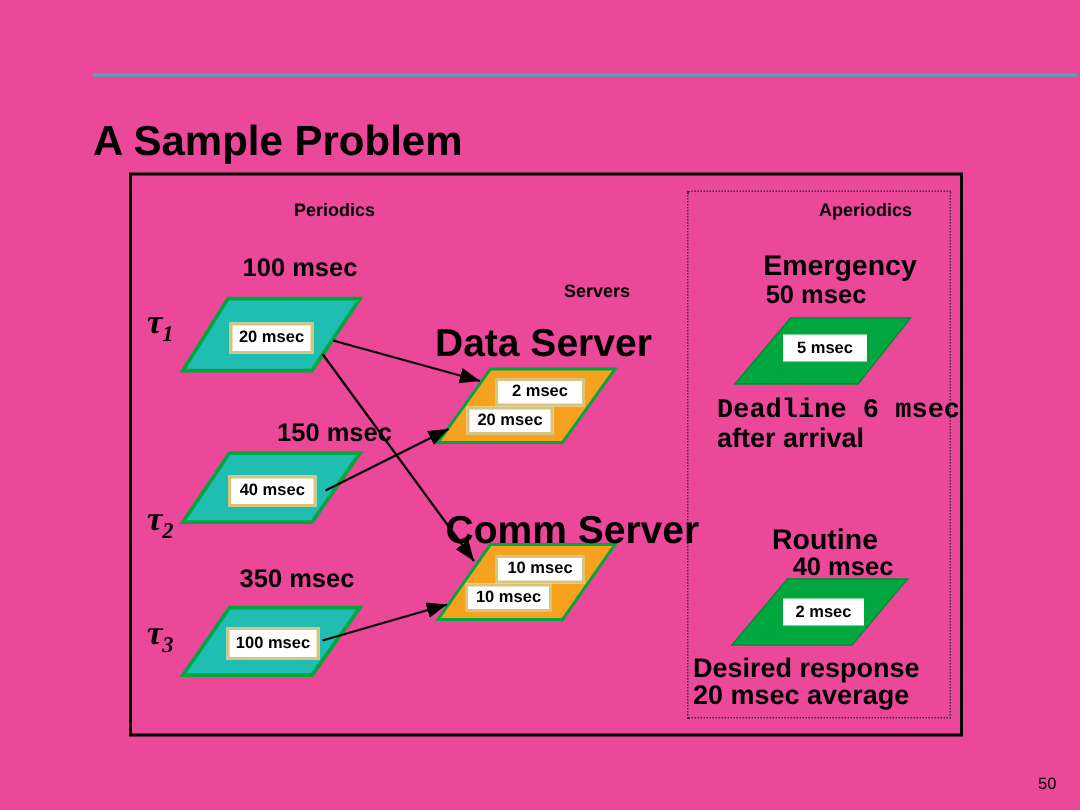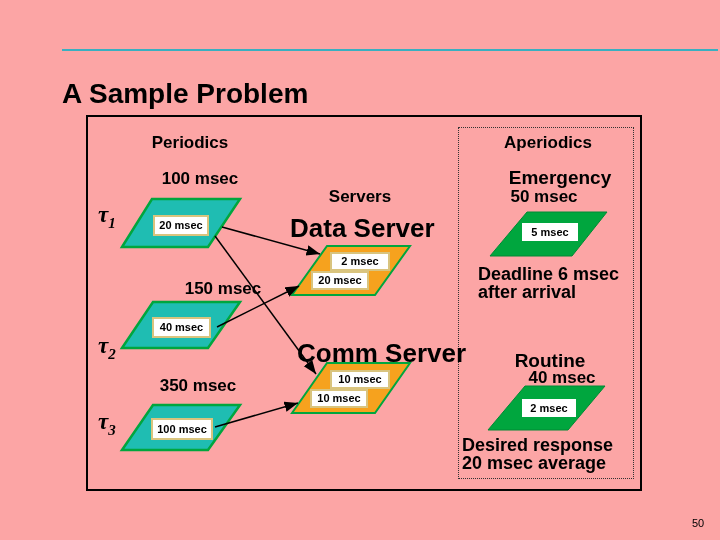--- a/index.html
+++ b/index.html
@@ -1,35 +1,35 @@
 <!DOCTYPE html>
 <html><head>
 <meta charset="utf-8">
 <style>
   html,body{margin:0;padding:0;background:#fff;}
   .slide{
-    position:relative;width:720px;height:540px;background:#fca5a5;overflow:hidden;
+    position:relative;width:720px;height:540px;background:#ec4899;overflow:hidden;
     font-family:"Liberation Sans", sans-serif;color:#000;
   }
   .top-rule{position:absolute;left:62px;top:49px;width:656px;height:2px;background:#3aafc0;}
   .title{
     position:absolute;left:62px;top:78px;font-size:28px;font-weight:bold;
     letter-spacing:0px;white-space:nowrap;
   }
   .frame{
     position:absolute;left:86px;top:115px;width:552px;height:372px;
     border:2px solid #000;background:transparent;
   }
   .dotted-box{
     position:absolute;left:458px;top:127px;width:174px;height:350px;
     border:1px dotted #333;background:transparent;
   }
   svg.layer{position:absolute;left:0;top:0;width:720px;height:540px;}
   .lbl{position:absolute;font-weight:bold;white-space:nowrap;line-height:1.05;}
-  .hdr{font-size:17px;text-align:center;}
+  .hdr{font-size:12px;text-align:right;}
   .period{font-size:17px;text-align:center;}
   .servername{font-size:26px;text-align:center;}
   .apname{font-size:19px;text-align:center;}
   .apperiod{font-size:17px;text-align:center;}
   .note{font-size:18px;}
   .tau{
     position:absolute;font-family:"Liberation Serif", serif;font-style:italic;
     font-weight:bold;font-size:23px;line-height:1;
   }
   .tau sub{font-size:15px;line-height:0;}
@@ -96,21 +96,21 @@
   <div class="execbox tanborder" style="left:330px;top:252px;width:56px;height:15px;">2 msec</div>
   <div class="execbox tanborder" style="left:311px;top:271px;width:54px;height:15px;">20 msec</div>
 
   <div class="lbl servername" style="left:297px;top:340px;width:140px;">Comm Server</div>
   <div class="execbox tanborder" style="left:330px;top:370px;width:56px;height:15px;">10 msec</div>
   <div class="execbox tanborder" style="left:310px;top:389px;width:54px;height:15px;">10 msec</div>
 
   <div class="lbl apname" style="left:500px;top:168px;width:120px;">Emergency</div>
   <div class="lbl apperiod" style="left:484px;top:188px;width:120px;">50 msec</div>
   <div class="execbox noborder" style="left:522px;top:223px;width:56px;height:18px;">5 msec</div>
-  <div class="lbl note" style="left:478px;top:265px;">Deadline 6 msec</div>
+  <div class="lbl note" style="left:478px;top:265px;font-family:Liberation Mono, monospace;">Deadline 6 msec</div>
   <div class="lbl note" style="left:478px;top:283px;">after arrival</div>
 
   <div class="lbl apname" style="left:490px;top:351px;width:120px;">Routine</div>
   <div class="lbl apperiod" style="left:502px;top:369px;width:120px;">40 msec</div>
   <div class="execbox noborder" style="left:522px;top:399px;width:54px;height:18px;">2 msec</div>
   <div class="lbl note" style="left:462px;top:436px;">Desired response</div>
   <div class="lbl note" style="left:462px;top:454px;">20 msec average</div>
 
   <div class="page-num">50</div>
 

